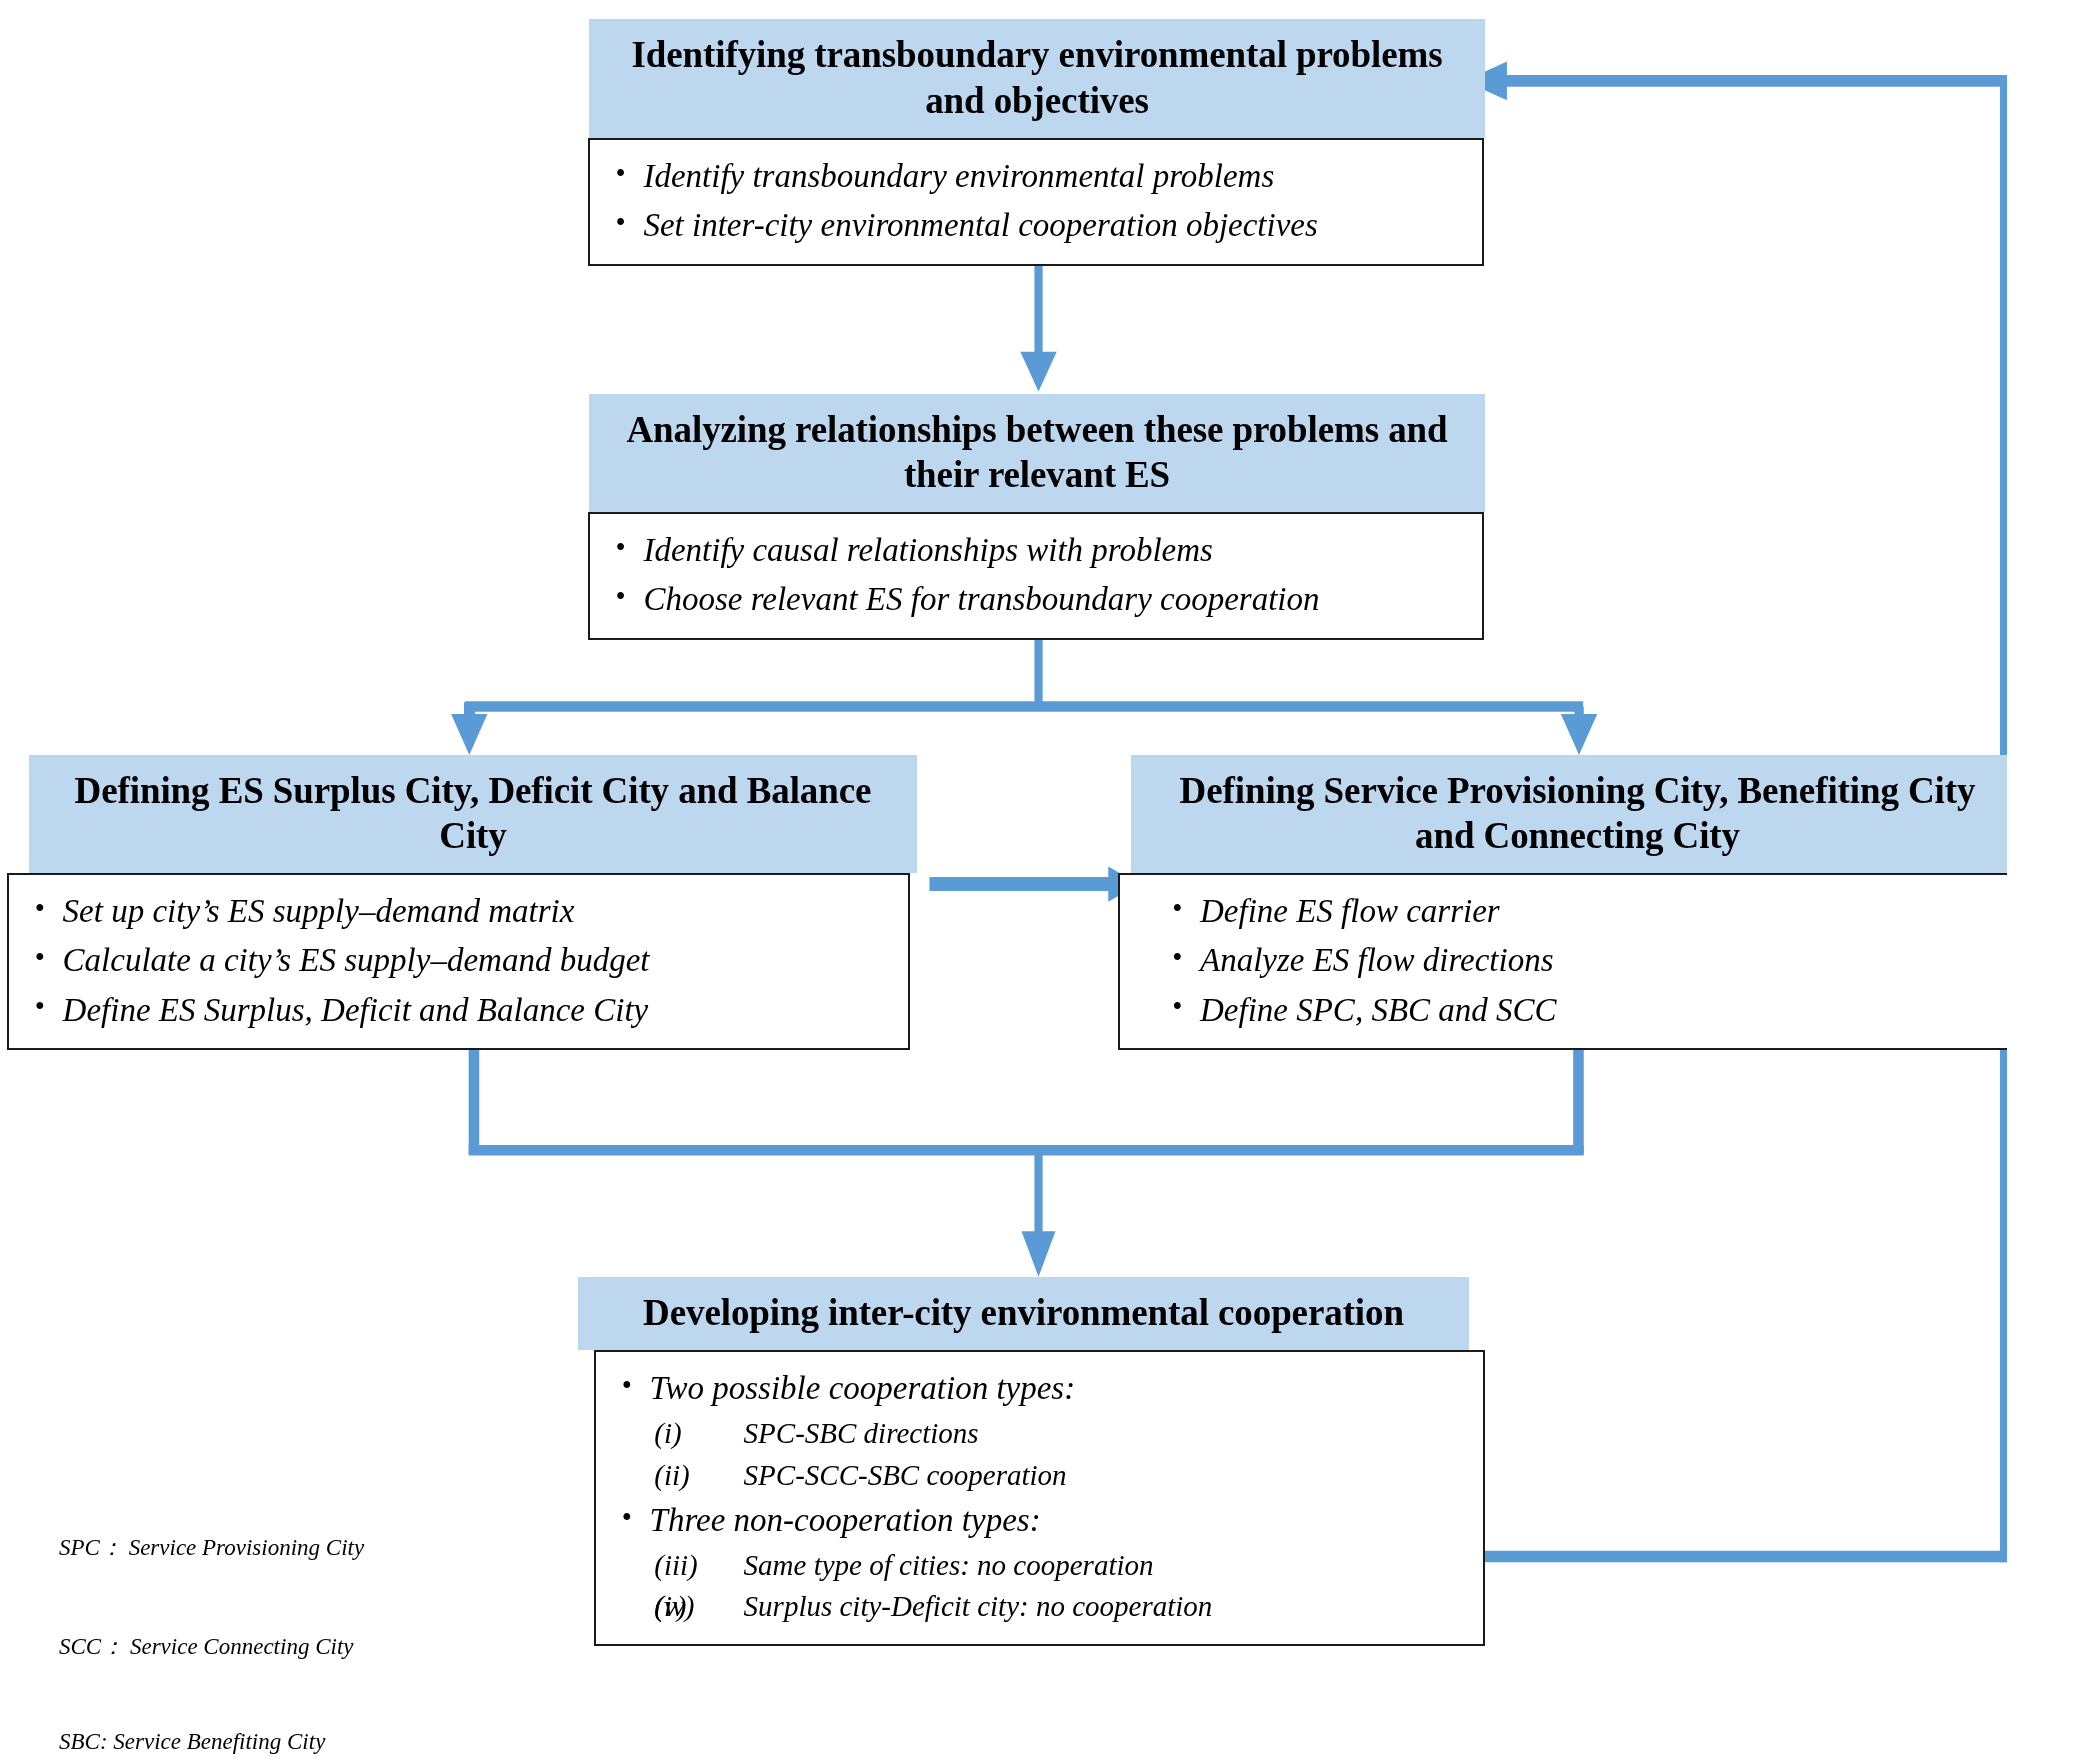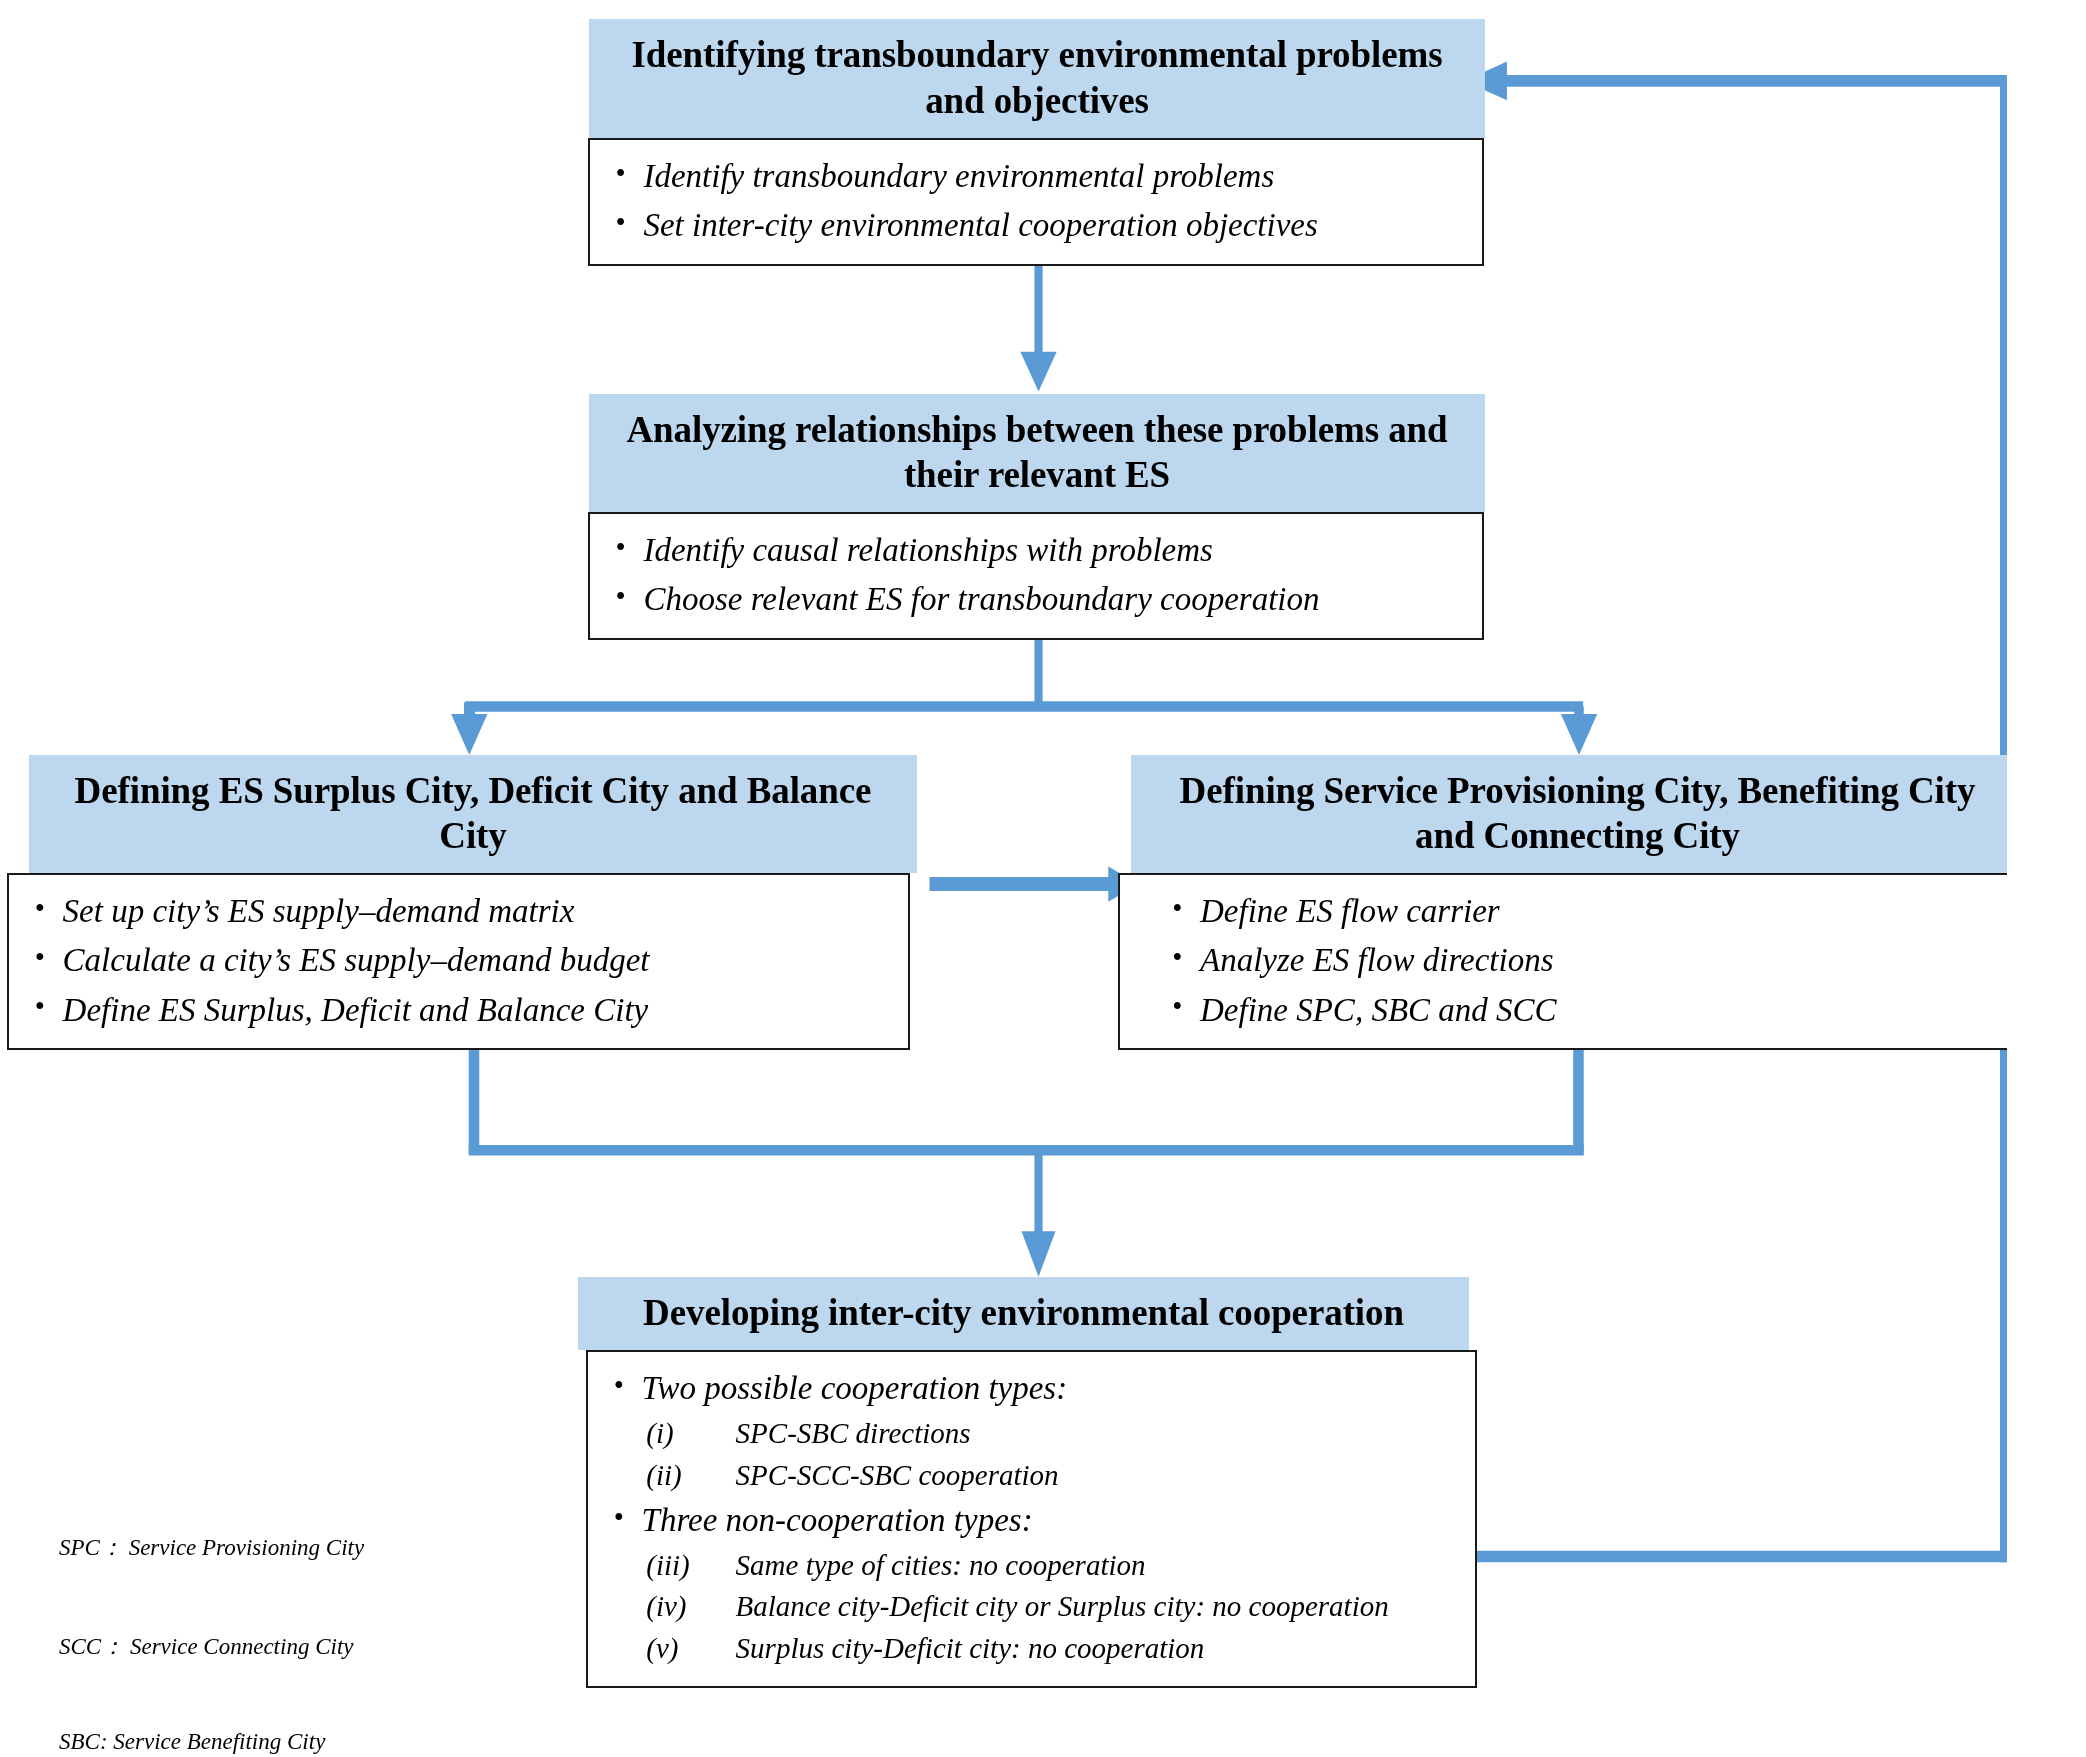--- a/index.html
+++ b/index.html
@@ -103,21 +103,21 @@
   
   #node-identify        { left: 589px; top: 19.4px;   width: 896px; }
   #node-identify .node-body { width: 896px; margin-left: -1.2px; }
   #node-analyze         { left: 589px; top: 394px;  width: 896px; }
   #node-analyze .node-body  { width: 896px; margin-left: -1.2px; }
   #node-surplus         { left: 29px;   top: 755px; width: 888px; }
   #node-surplus .node-body  { width: 903px; margin-left: -22px; }
   #node-service         { left: 1131px; top: 755px; width: 893px; }
   #node-service .node-body  { width: 906px; margin-left: -13px; padding-left: 44px; }
   #node-develop         { left: 578px;  top: 1277px; width: 891px; }
-  #node-develop .node-body  { width: 891px; margin-left: 8px; }
+  #node-develop .node-body  { width: 891px; margin-left: 16px; }
 
   #legend-spc { left: 59px; top: 1532px; }
   #legend-scc { left: 59px; top: 1631px; }
   #legend-sbc { left: 59px; top: 1729px; }
   .legend .abbr { display: inline-block; }
 </style>
 </head>
 <body>
 
 <div id="canvas">
@@ -242,21 +242,20 @@
         </li>
         <li>
           <span>Three non-cooperation types:</span>
           <ol class="romans">
             <li>
               <span class="rn">(iii)</span>
               <span>Same type of cities: no cooperation</span>
             </li>
             <li>
               <span class="rn">(iv)</span>
-              <span>Balance city-Deficit city or Surplus city: no cooperation</span>
             </li>
             <li>
               <span class="rn">(v)</span>
               <span>Surplus city-Deficit city: no cooperation</span>
             </li>
           </ol>
         </li>
       </ul>
     </div>
   </div>

